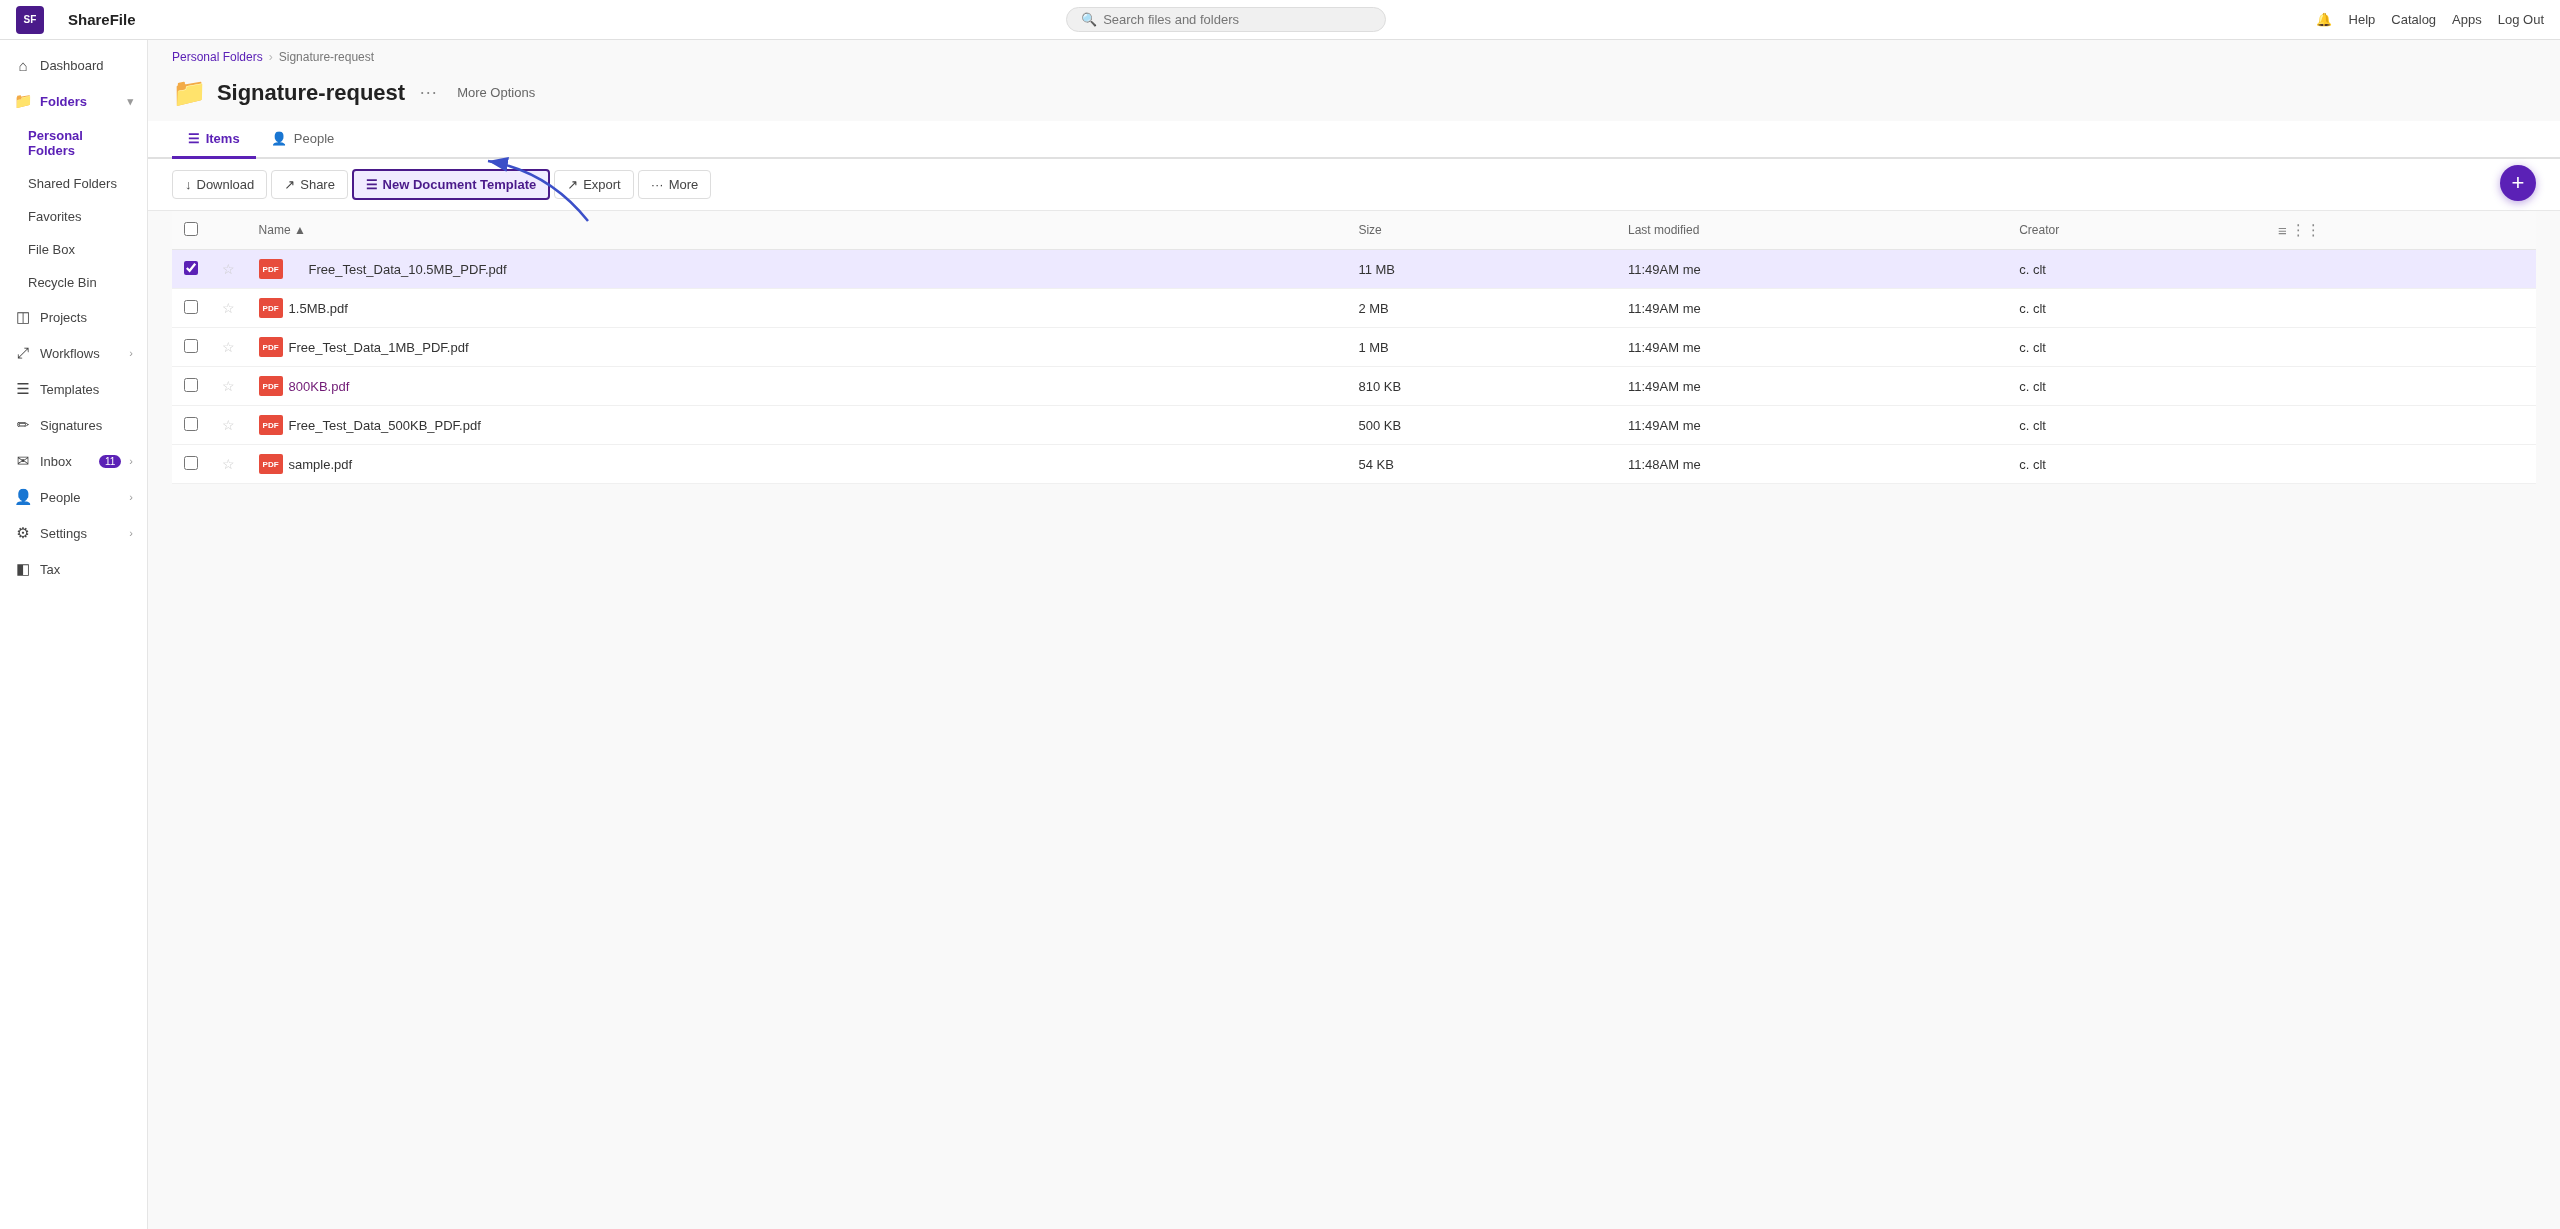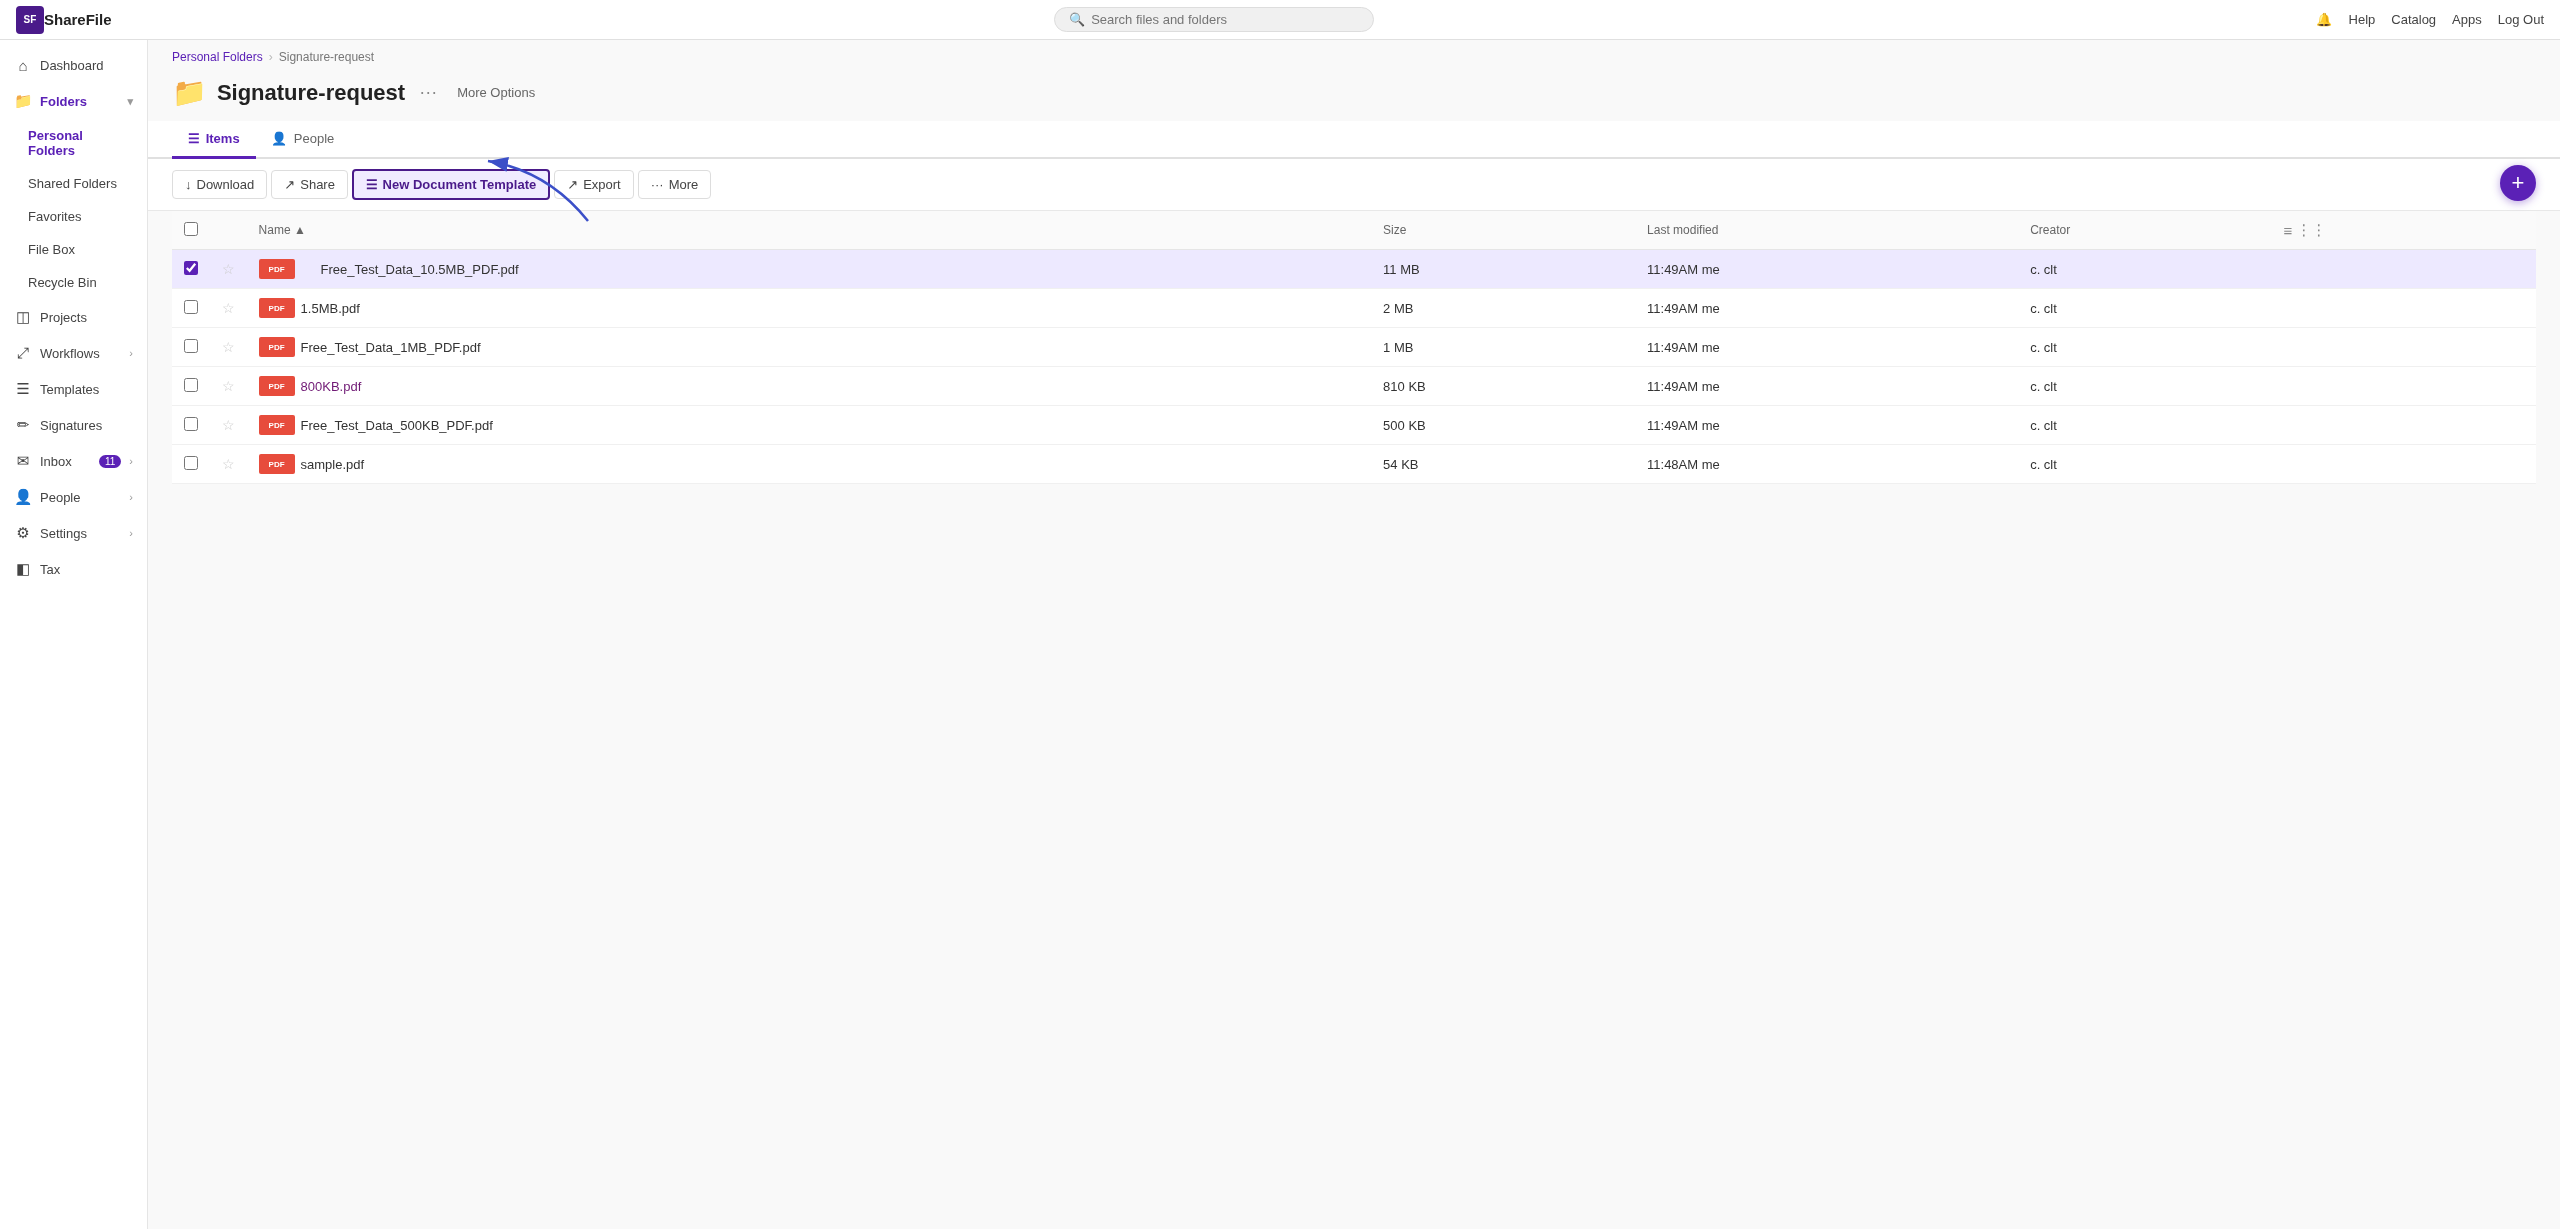--- a/index.html
+++ b/index.html
@@ -1,21 +1,21 @@
 <!DOCTYPE html>
 <html><head>
   <meta charset="utf-8">
   <style>
     * { box-sizing: border-box; margin: 0; padding: 0; }
     body { font-family: -apple-system, BlinkMacSystemFont, 'Segoe UI', sans-serif; font-size: 13px; color: #333; background: #f5f5f5; display: flex; flex-direction: column; height: 100vh; overflow: hidden; }
 
     
     .topbar { display: flex; align-items: center; justify-content: space-between; background: #fff; border-bottom: 1px solid #e0e0e0; padding: 0 16px; height: 40px; flex-shrink: 0; }
     .topbar-left { display: flex; align-items: center; gap: 8px; }
-    .logo { display: flex; align-items: center; gap: 0; font-weight: 700; font-size: 15px; color: #222; }
+    .logo { display: flex; align-items: center; gap: 24px; font-weight: 700; font-size: 15px; color: #222; }
     .logo-icon { width: 28px; height: 28px; background: #4a1a8a; border-radius: 4px; display: flex; align-items: center; justify-content: center; color: #fff; font-size: 10px; font-weight: 900; }
     .search-bar { display: flex; align-items: center; background: #f0f0f0; border: 1px solid #ddd; border-radius: 20px; padding: 4px 14px; gap: 6px; width: 320px; }
     .search-bar input { border: none; background: transparent; outline: none; font-size: 13px; width: 100%; color: #555; }
     .topbar-right { display: flex; align-items: center; gap: 16px; font-size: 13px; color: #444; }
     .topbar-right span { cursor: pointer; }
 
     
     .main { display: flex; flex: 1; overflow: hidden; }
 
     
@@ -54,21 +54,21 @@
     .fab { position: absolute; right: 24px; top: 6px; width: 36px; height: 36px; background: #5b21b6; border-radius: 50%; display: flex; align-items: center; justify-content: center; color: #fff; font-size: 22px; cursor: pointer; box-shadow: 0 2px 8px rgba(91,33,182,0.4); }
     .arrow-svg { position: absolute; left: 280px; top: -60px; pointer-events: none; z-index: 10; }
 
     
     .file-table { width: 100%; background: #fff; border-collapse: collapse; }
     .file-table th { text-align: left; padding: 10px 12px; font-size: 12px; color: #666; font-weight: 500; border-bottom: 1px solid #e5e5e5; background: #fafafa; }
     .file-table th.sortable { cursor: pointer; }
     .file-table td { padding: 9px 12px; border-bottom: 1px solid #f0f0f0; font-size: 13px; color: #333; vertical-align: middle; }
     .file-table tr.selected td { background: #ede9ff; }
     .file-table .name-cell { display: flex; align-items: center; gap: 6px; }
-    .pdf-icon { width: 36px; height: 20px; background: #e74c3c; color: #fff; font-size: 8px; font-weight: 700; border-radius: 2px; display: flex; align-items: center; justify-content: center; flex-shrink: 0; }
+    .pdf-icon { width: 24px; height: 20px; background: #e74c3c; color: #fff; font-size: 8px; font-weight: 700; border-radius: 2px; display: flex; align-items: center; justify-content: center; flex-shrink: 0; }
     .star-icon { color: #ccc; cursor: pointer; font-size: 14px; }
     .checkbox { width: 14px; height: 14px; cursor: pointer; accent-color: #5b21b6; }
     .col-check { width: 36px; }
     .col-star { width: 28px; }
     .table-wrapper { padding: 0 24px; }
 
     
     .email-notify { display: flex; align-items: center; justify-content: center; gap: 8px; padding: 18px; font-size: 12px; color: #666; }
     .email-notify label { display: flex; align-items: center; gap: 4px; cursor: pointer; }
     .email-notify input[type=checkbox] { accent-color: #5b21b6; }

